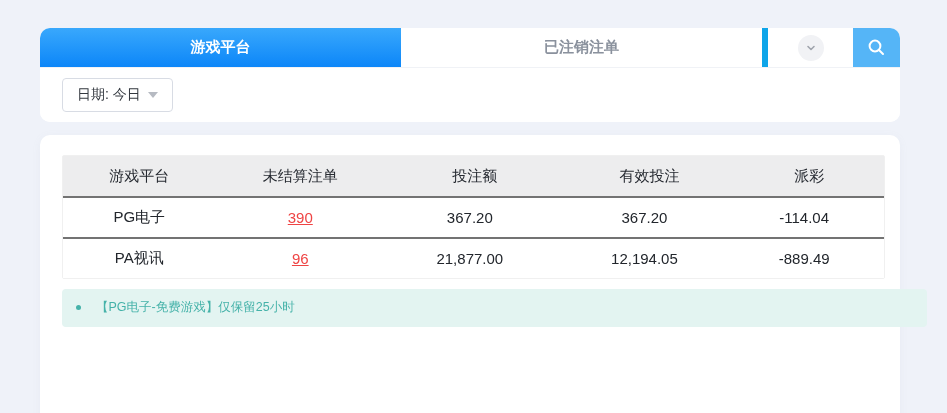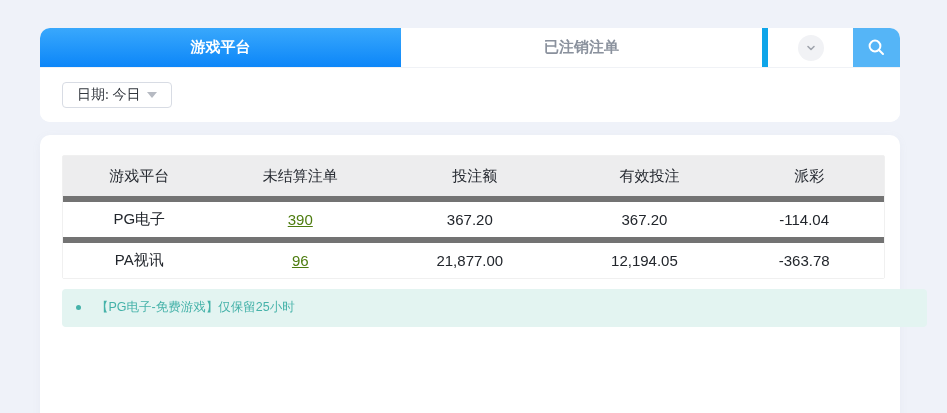--- a/index.html
+++ b/index.html
@@ -71,28 +71,28 @@
     height: 54px;
     display: flex;
     align-items: center;
     padding-left: 22px;
     background: #ffffff;
   }
   .date-btn {
     display: inline-flex;
     align-items: center;
     gap: 7px;
-    height: 26px;
+    height: 34px;
     padding: 0 14px;
     background: #ffffff;
     border: 1px solid #d8dce4;
     border-radius: 4px;
     font-size: 14px;
     color: #32373e;
-    font-family: Liberation Serif, serif;
+    font-family: Liberation Sans, sans-serif;
     cursor: pointer;
   }
   .caret-down {
     width: 0; height: 0;
     border-left: 5px solid transparent;
     border-right: 5px solid transparent;
     border-top: 6px solid #b6bac2;
     display: inline-block;
   }
 
@@ -115,34 +115,34 @@
   }
   table.summary th {
     height: 40px;
     background: #ededee;
     font-weight: 500;
     color: #262a31;
     text-align: center;
   }
   table.summary td {
     height: 41px;
-    border-top: 6px solid #737373;
+    border-top: 2px solid #737373;
     text-align: center;
     color: #22262c;
     background: #ffffff;
   }
   td.num, th.num-h { }
   table.summary td.num { text-align: center; padding-right: 10px; }
   .col-platform { width: 153px; }
   .col-count    { width: 170px; }
   .col-amount   { width: 180px; }
   .col-valid    { width: 170px; }
   .col-payout   { width: 150px; }
   a.count-link {
-    color: #4d7c0f;
+    color: #ef4444;
     text-decoration: underline;
     cursor: pointer;
   }
   td.neg { color: #f8617c; }
   tr.total-row td { background: #fafafa; }
 
   
   .notes {
     margin-top: 10px;
     width: 865px;
@@ -223,21 +223,21 @@
             <td><a class="count-link">390</a></td>
             <td class="num">367.20</td>
             <td class="num">367.20</td>
             <td class="num neg">-114.04</td>
           </tr>
           <tr>
             <td>PA视讯</td>
             <td><a class="count-link">96</a></td>
             <td class="num">21,877.00</td>
             <td class="num">12,194.05</td>
-            <td class="num neg">-363.78</td>
+            <td class="num neg">-889.49</td>
           </tr>
         </tbody>
       </table>
 
       <div class="notes">
         <div class="note-line">
           <span class="note-dot"></span>
           <span>【PG电子-免费游戏】仅保留25小时</span>
         </div>
       </div>

